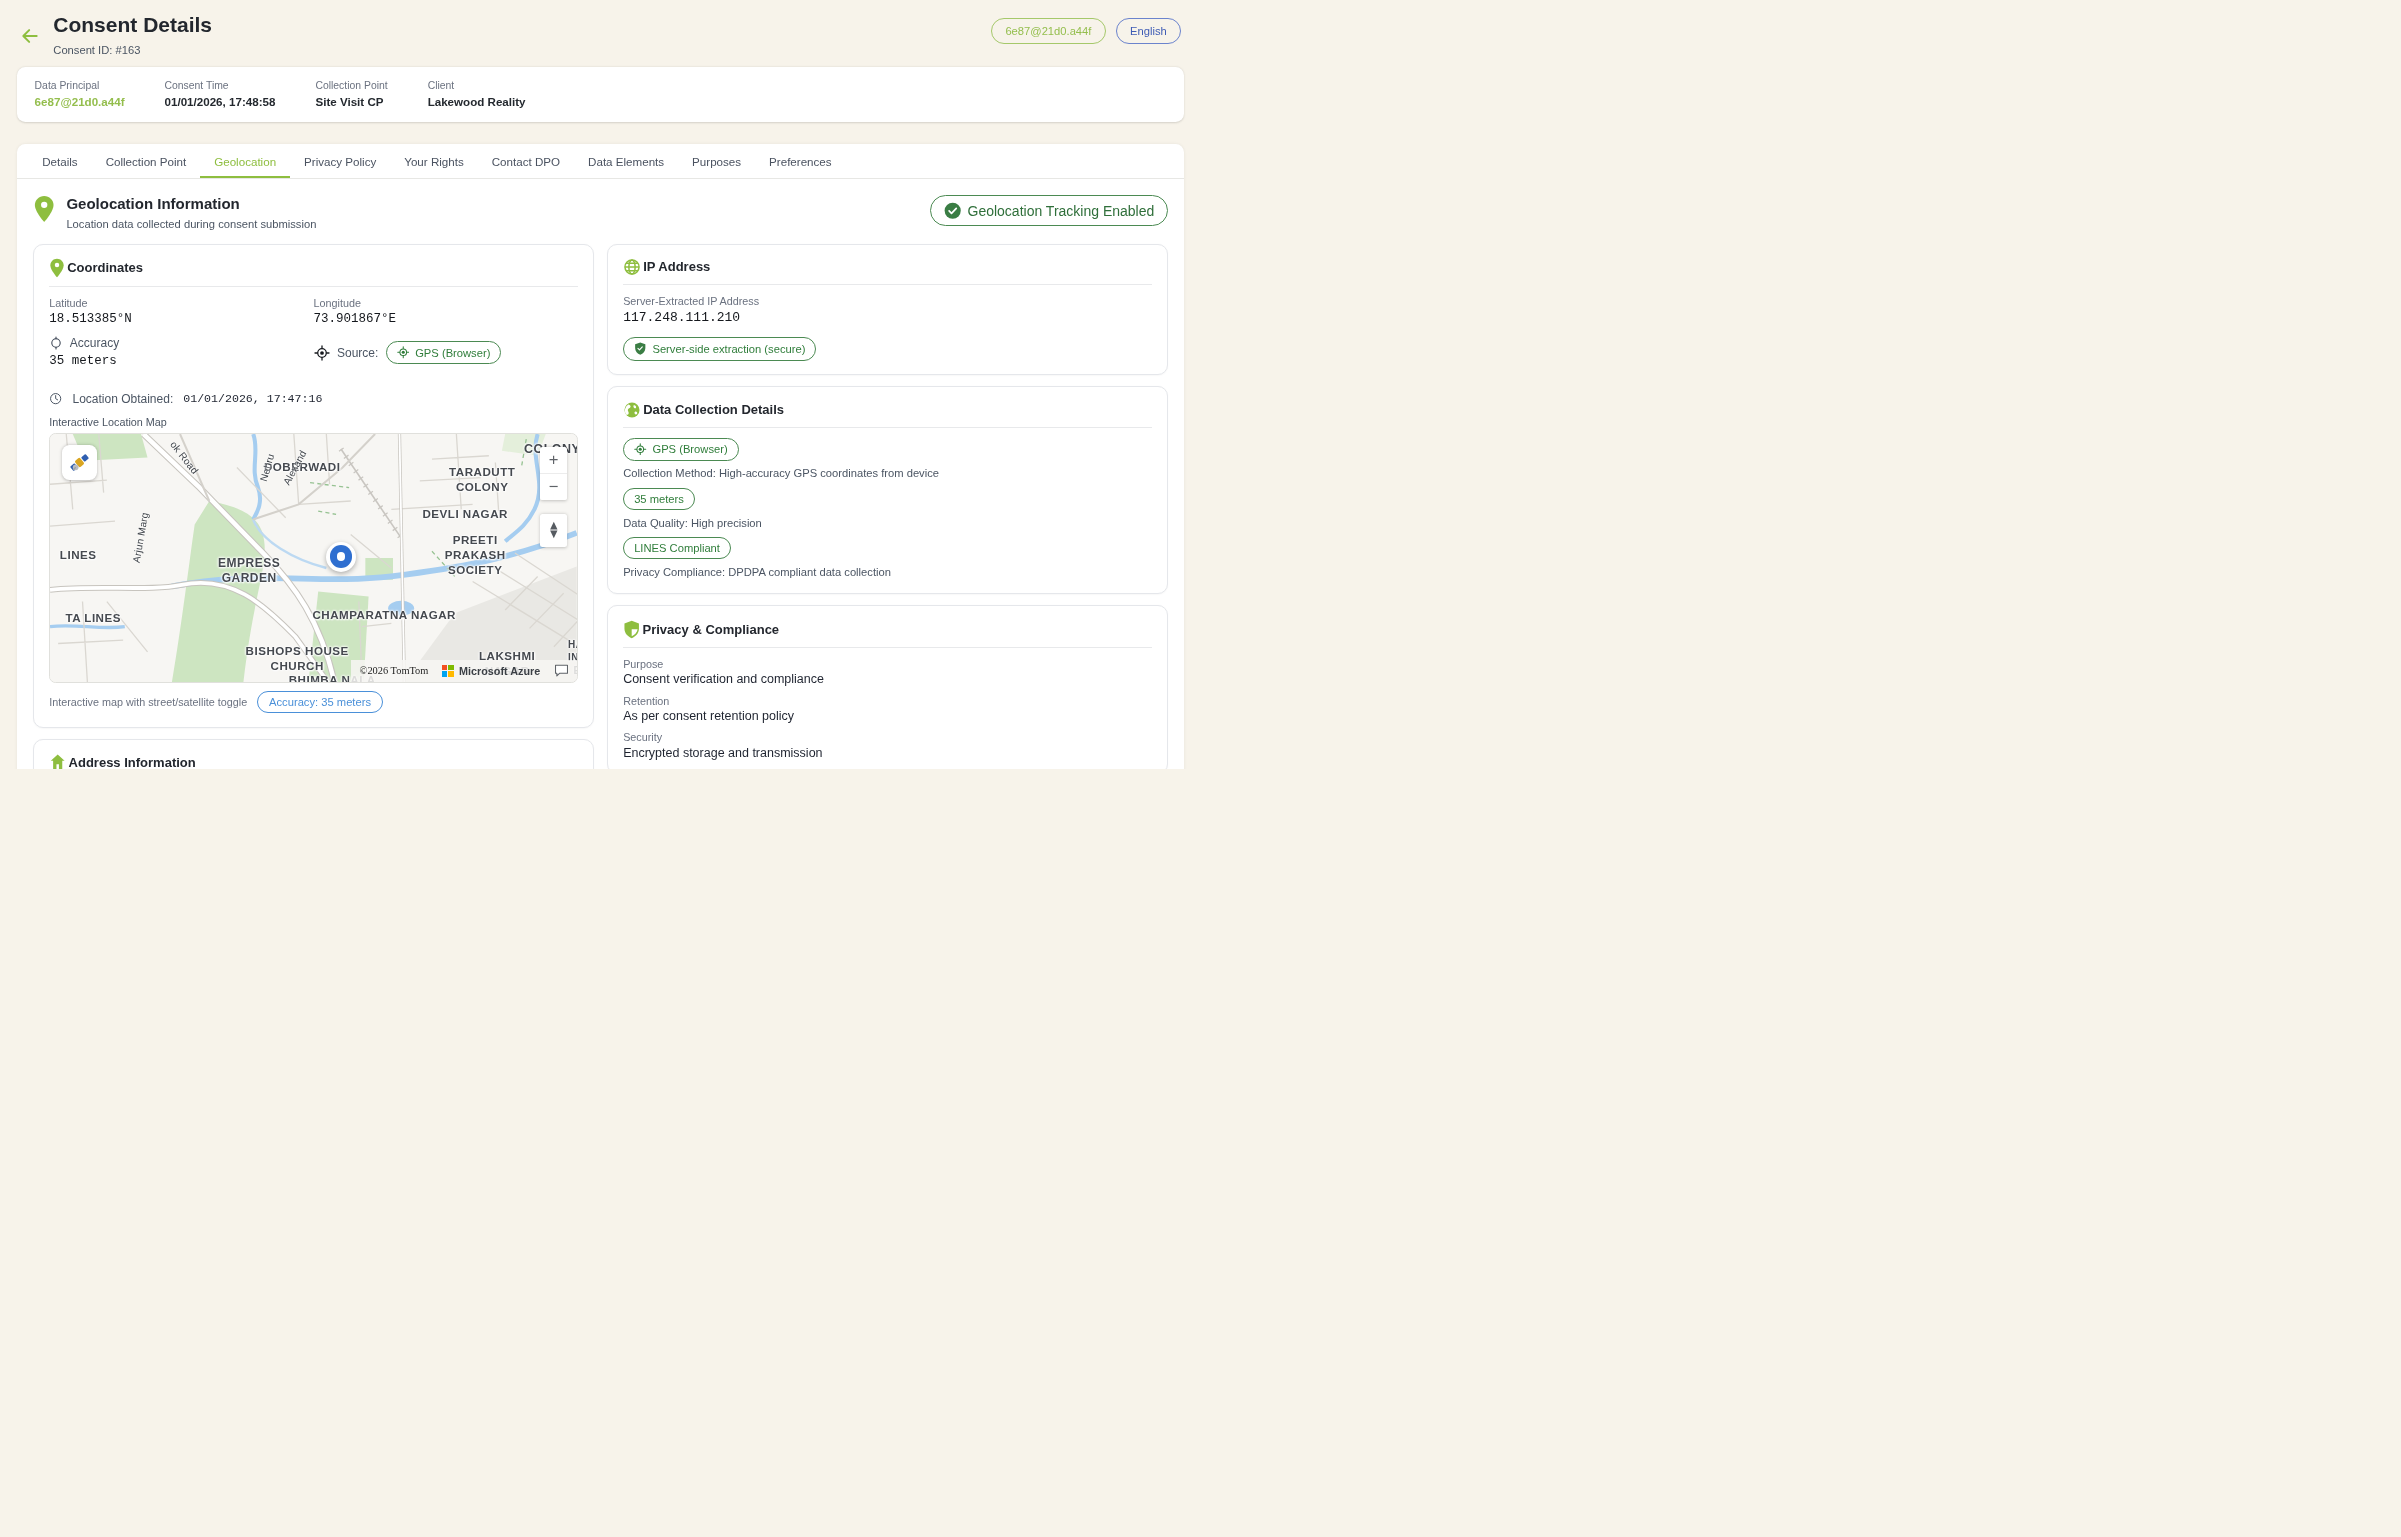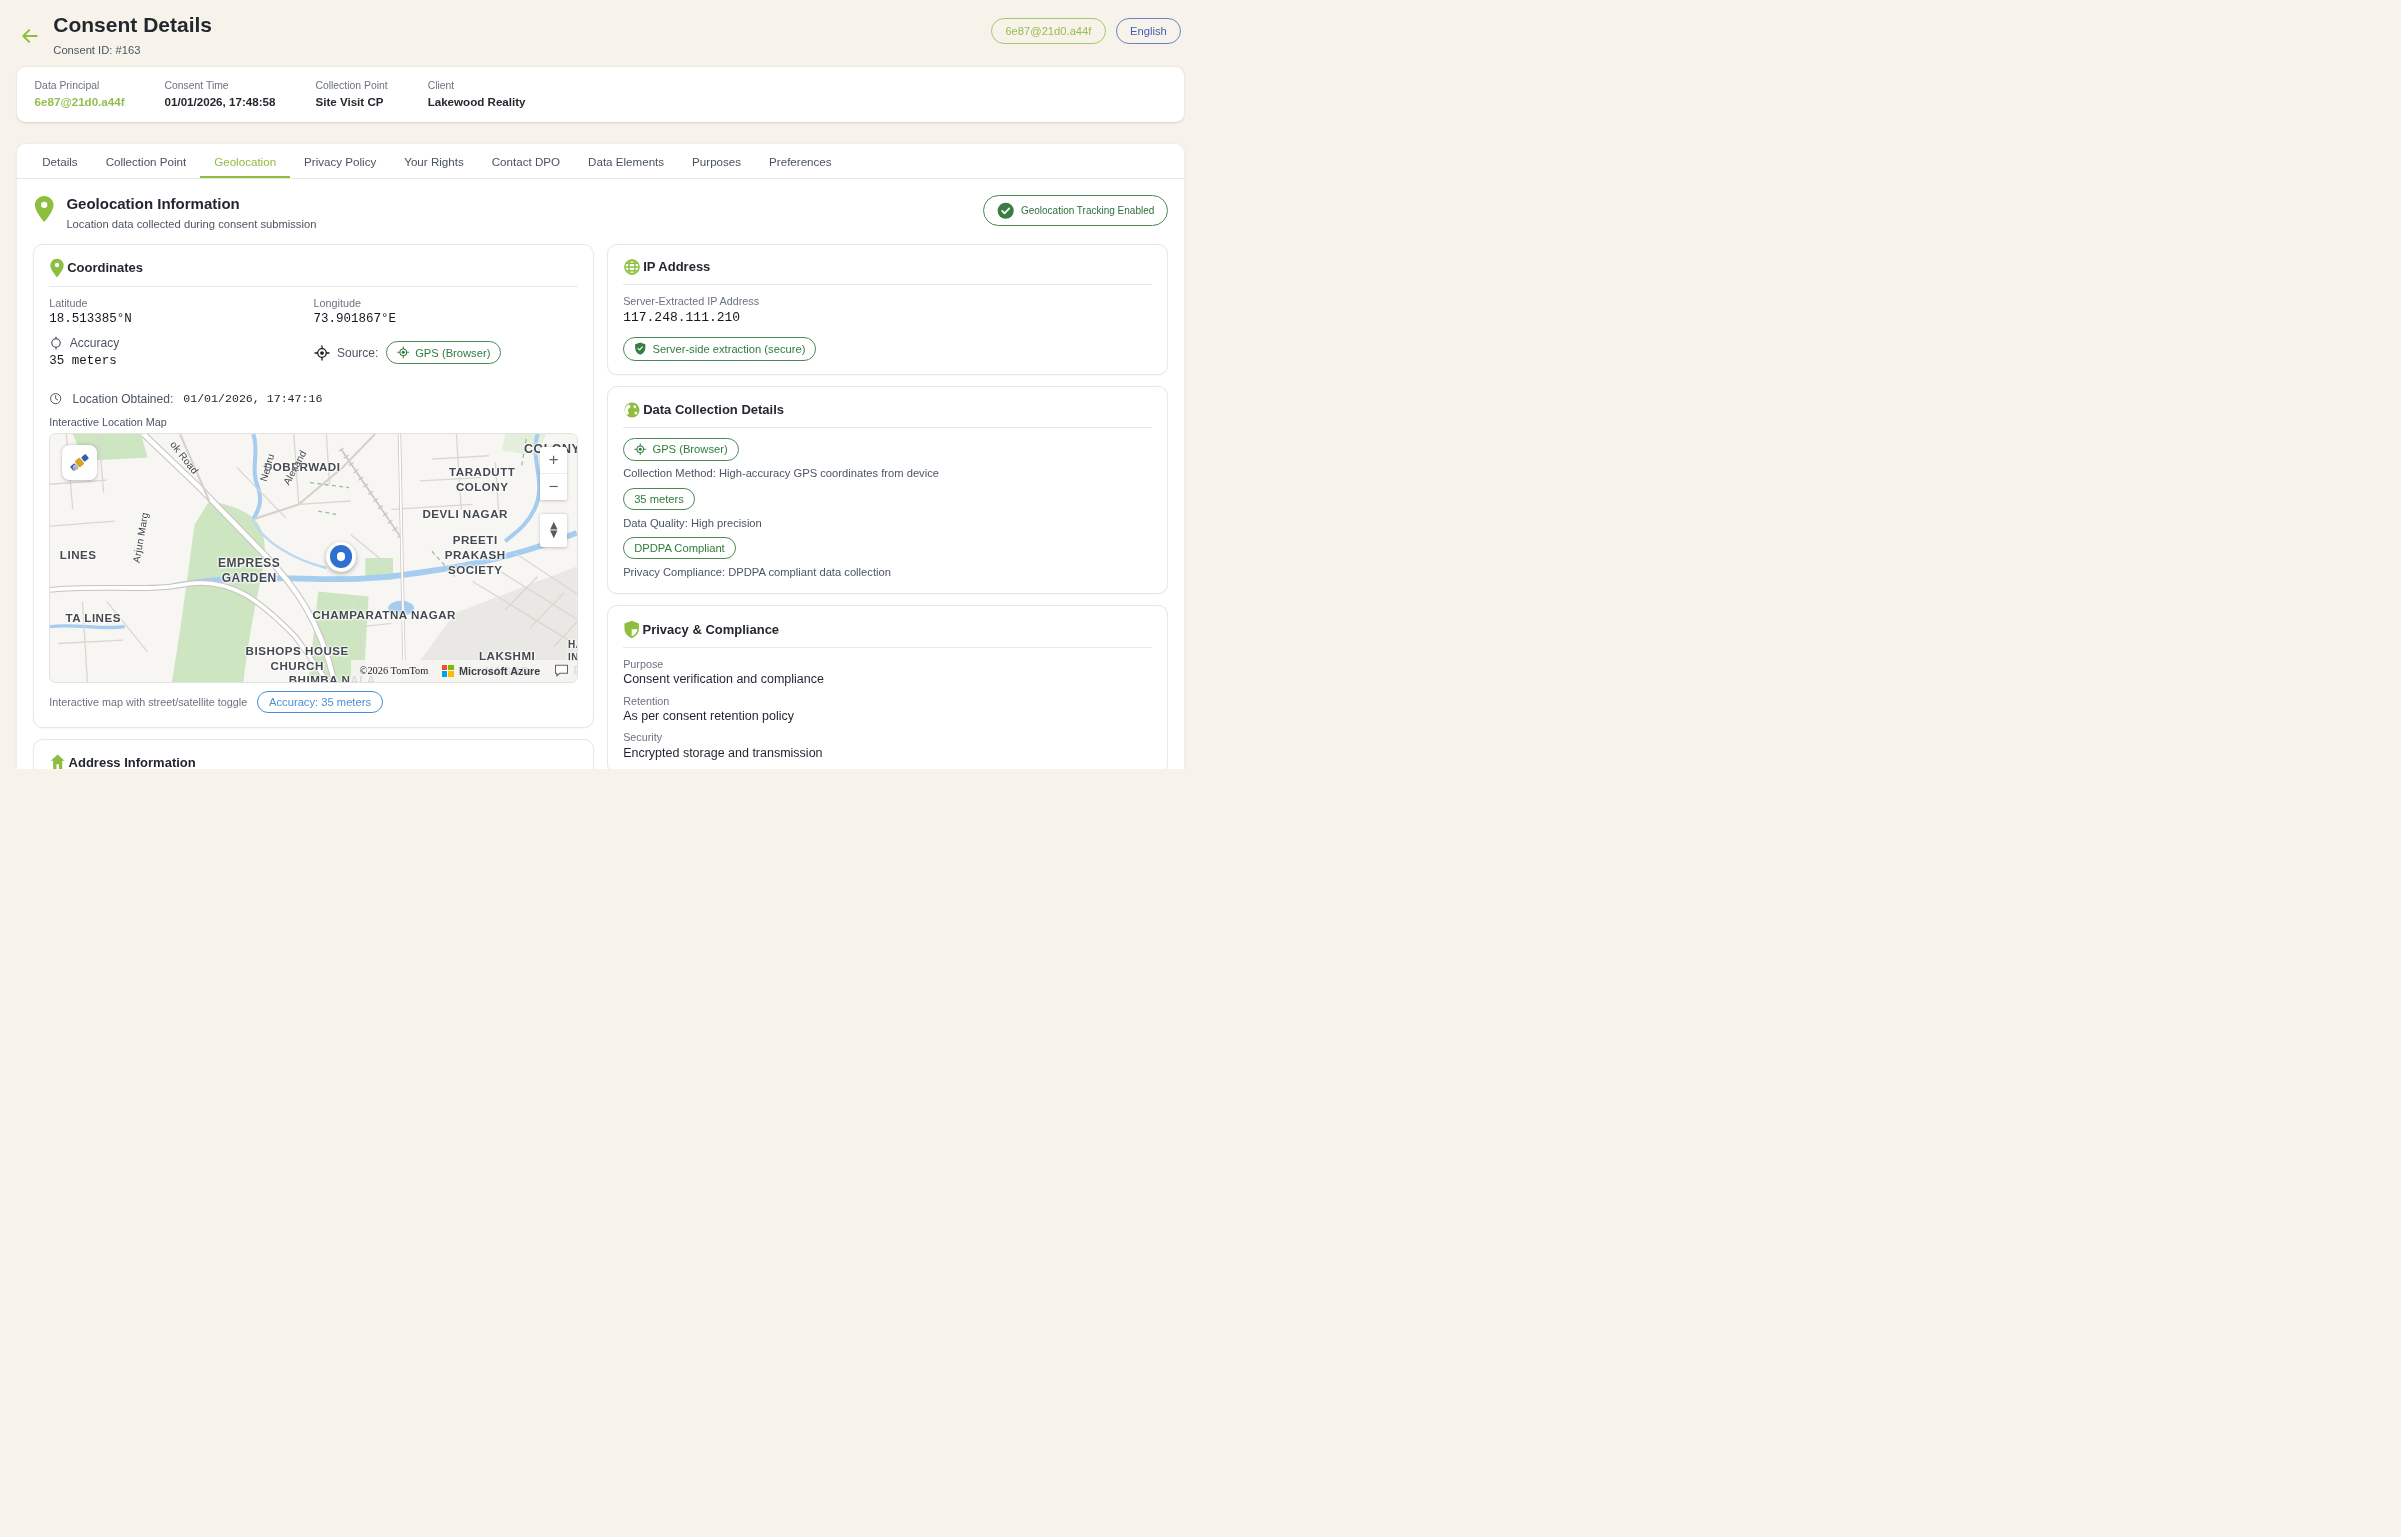--- a/index.html
+++ b/index.html
@@ -35,21 +35,21 @@
   .tabs { display:flex; padding:0 11.6px; border-bottom:0.8px solid #e7e7e4; }
   .tab { padding:10.8px 14px 8.3px; font-size:11.6px; color:#4a5260; border:none; background:none; cursor:pointer; border-bottom:2.5px solid transparent; }
   .tab.active { color:#8ebe3f; border-bottom-color:#8ebe3f; }
   .content { padding:16.6px 16.6px 20px; }
 
   
   .sec-head { display:flex; justify-content:space-between; align-items:flex-start; }
   .sec-head-left { display:flex; gap:10.8px; }
   .sec-title { font-size:15px; font-weight:700; color:#23272e; }
   .sec-sub { font-size:11.2px; color:#4b5563; margin-top:5.8px; }
-  .pill-status { border:1.2px solid #4b8a52; color:#2f6f3a; font-size:10px; padding:5.8px 12.5px; }
+  .pill-status { border:1.2px solid #4b8a52; color:#2f6f3a; font-size:14px; padding:5.8px 12.5px; }
 
   
   .grid { display:grid; grid-template-columns:1fr 1fr; gap:13.3px; margin-top:13.3px; align-items:start; }
   .col { display:flex; flex-direction:column; gap:11.6px; }
   .card { background:#fff; border:0.8px solid #e5e7eb; border-radius:10px; padding:13.3px 15px; box-shadow:0 0.8px 1.7px rgba(0,0,0,.03); }
   .card-head { display:flex; align-items:center; gap:2px; }
   .card-title { font-size:13px; font-weight:700; color:#23272e; }
   .divider { height:0.8px; background:#e8e9eb; margin:8.3px 0 10px; }
   .lbl { font-size:10.8px; color:#6b7280; }
   .lbl-row { display:flex; align-items:center; gap:6.6px; font-size:12px; color:#4b5563; }
@@ -407,21 +407,21 @@
             <svg width="12.5" height="12.5" viewBox="0 0 24 24">
               <circle cx="12" cy="12" r="6.4" fill="none" stroke="#2f7d3a" stroke-width="2"></circle>
               <circle cx="12" cy="12" r="3" fill="#2f7d3a"></circle>
               <path d="M12 1.5v3.4M12 19.1v3.4M1.5 12h3.4M19.1 12h3.4" stroke="#2f7d3a" stroke-width="2" stroke-linecap="round"></path>
             </svg>
             <span>GPS (Browser)</span>
           </span>
           <div class="note">Collection Method: High-accuracy GPS coordinates from device</div>
           <span class="pill pill-green">35 meters</span>
           <div class="note">Data Quality: High precision</div>
-          <span class="pill pill-green">DPDPA Compliant</span>
+          <span class="pill pill-green">LINES Compliant</span>
           <div class="note" style="margin-bottom:1.7px">Privacy Compliance: DPDPA compliant data collection</div>
         </div>
 
         <div class="card">
           <div class="card-head">
             <svg width="17.4" height="19" viewBox="0 0 24 26">
               <path d="M12 1l10 3.6v7c0 6.5-4.3 11-10 13.4C6.3 22.6 2 18.1 2 11.6v-7L12 1z" fill="#8ebe3f"></path>
               <path d="M12 12.5h8.2c-.9 4.4-3.8 7.8-8.2 9.8v-9.8z" fill="#fff"></path>
             </svg>
             <div class="card-title">Privacy &amp; Compliance</div>

